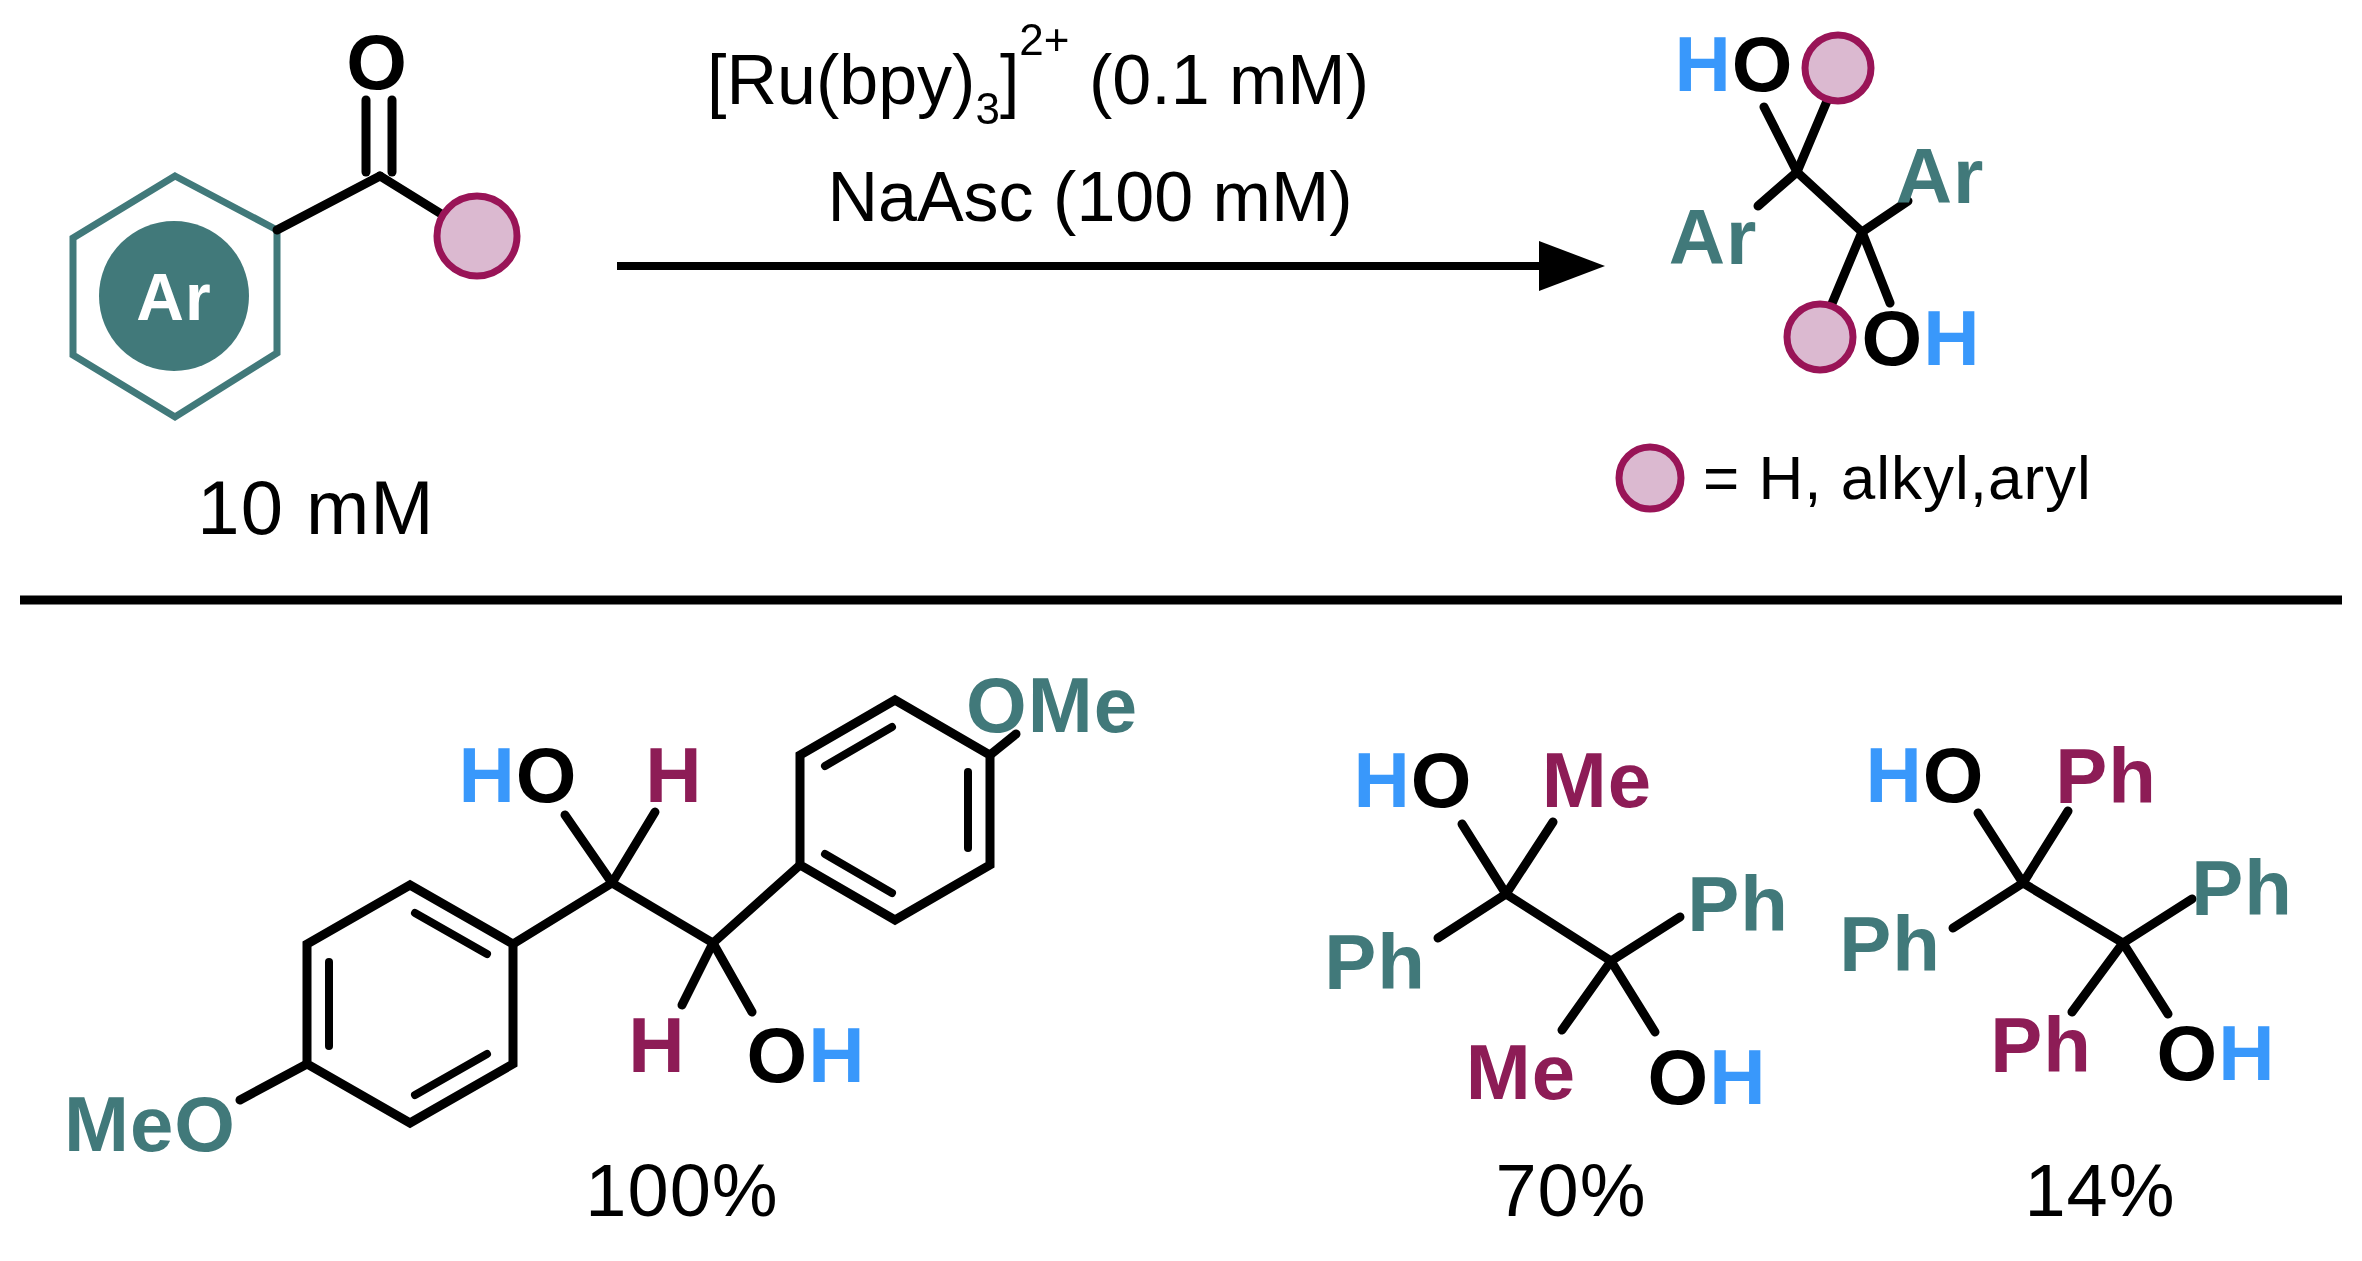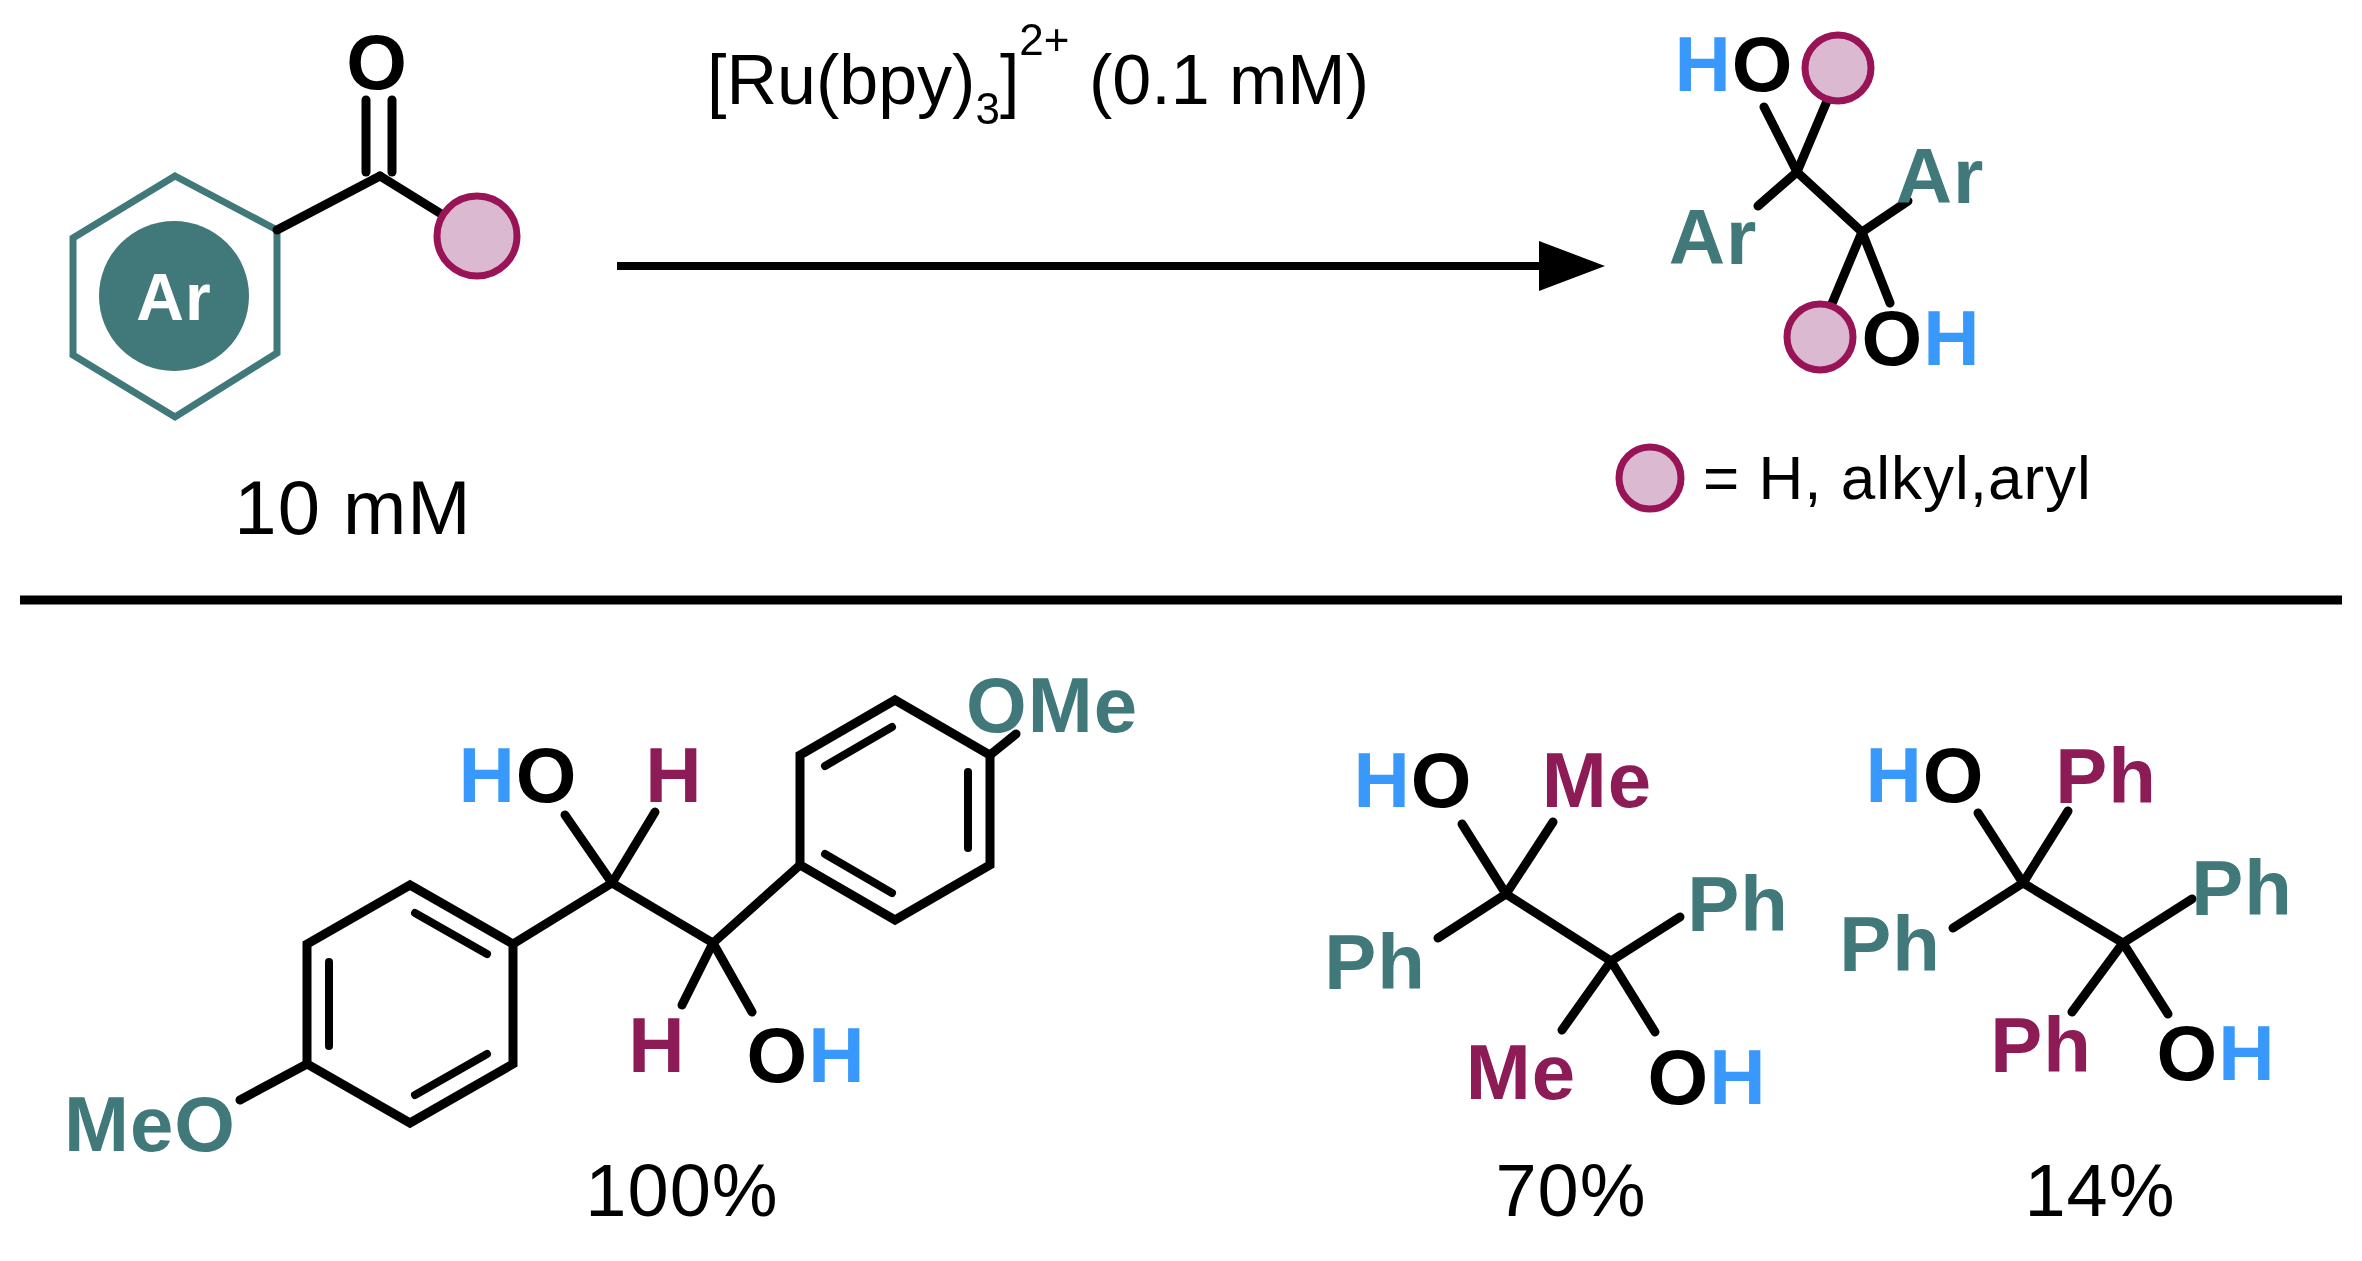--- a/index.html
+++ b/index.html
@@ -22,21 +22,21 @@
     letter-spacing:1px;
   }
   .lbl.left-anchor{transform:translate(0,-50%);}
   .teal{color:#41797a;}
   .maroon{color:#8d1c56;}
   .blue{color:#3998fb;}
   .white{color:#ffffff;}
   .cond{font-size:70px;font-weight:normal;letter-spacing:0;}
   .cond sub{font-size:44px;position:relative;bottom:-0.12em;line-height:0;}
   .cond sup{font-size:44px;position:relative;top:-0.55em;line-height:0;}
-  .amount{font-size:76px;font-weight:normal;margin-left:37px;}
+  .amount{font-size:76px;font-weight:normal;}
   .yield{font-size:74px;font-weight:normal;text-align:center;}
   .legend-text{font-size:62px;font-weight:normal;}
   .arcircle{font-size:66px;}
 </style>
 </head>
 <body>
 
 <div class="figure">
 
   <svg class="layer" width="2362" height="1261" viewBox="0 0 2362 1261">
@@ -113,20 +113,21 @@
     </g>
   </svg>
 
   <div class="lbl white arcircle" style="left:174px;top:297px;">Ar</div>
   <div class="lbl" style="left:377px;top:62px;">O</div>
   <div class="lbl amount" style="left:316px;top:508px;">10 mM</div>
 
   <div class="lbl cond" style="left:1038px;top:80px;">
     <span>[Ru(bpy)</span><sub>3</sub><span>]</span><sup>2+</sup><span> (0.1 mM)</span>
   </div>
+  <div class="lbl cond" style="left:1090px;top:197px;">NaAsc (100 mM)</div>
 
   <div class="lbl" style="left:1734px;top:64px;"><span class="blue">H</span><span>O</span></div>
   <div class="lbl teal" style="left:1713px;top:237px;">Ar</div>
   <div class="lbl teal" style="left:1940px;top:176px;">Ar</div>
   <div class="lbl" style="left:1921px;top:338px;"><span>O</span><span class="blue">H</span></div>
 
   <div class="lbl teal" style="left:150px;top:1124px;">MeO</div>
 
   <div class="lbl legend-text left-anchor" style="left:1703px;top:478px;">= H, alkyl,aryl</div>
   <div class="lbl" style="left:518px;top:775px;"><span class="blue">H</span><span>O</span></div>

